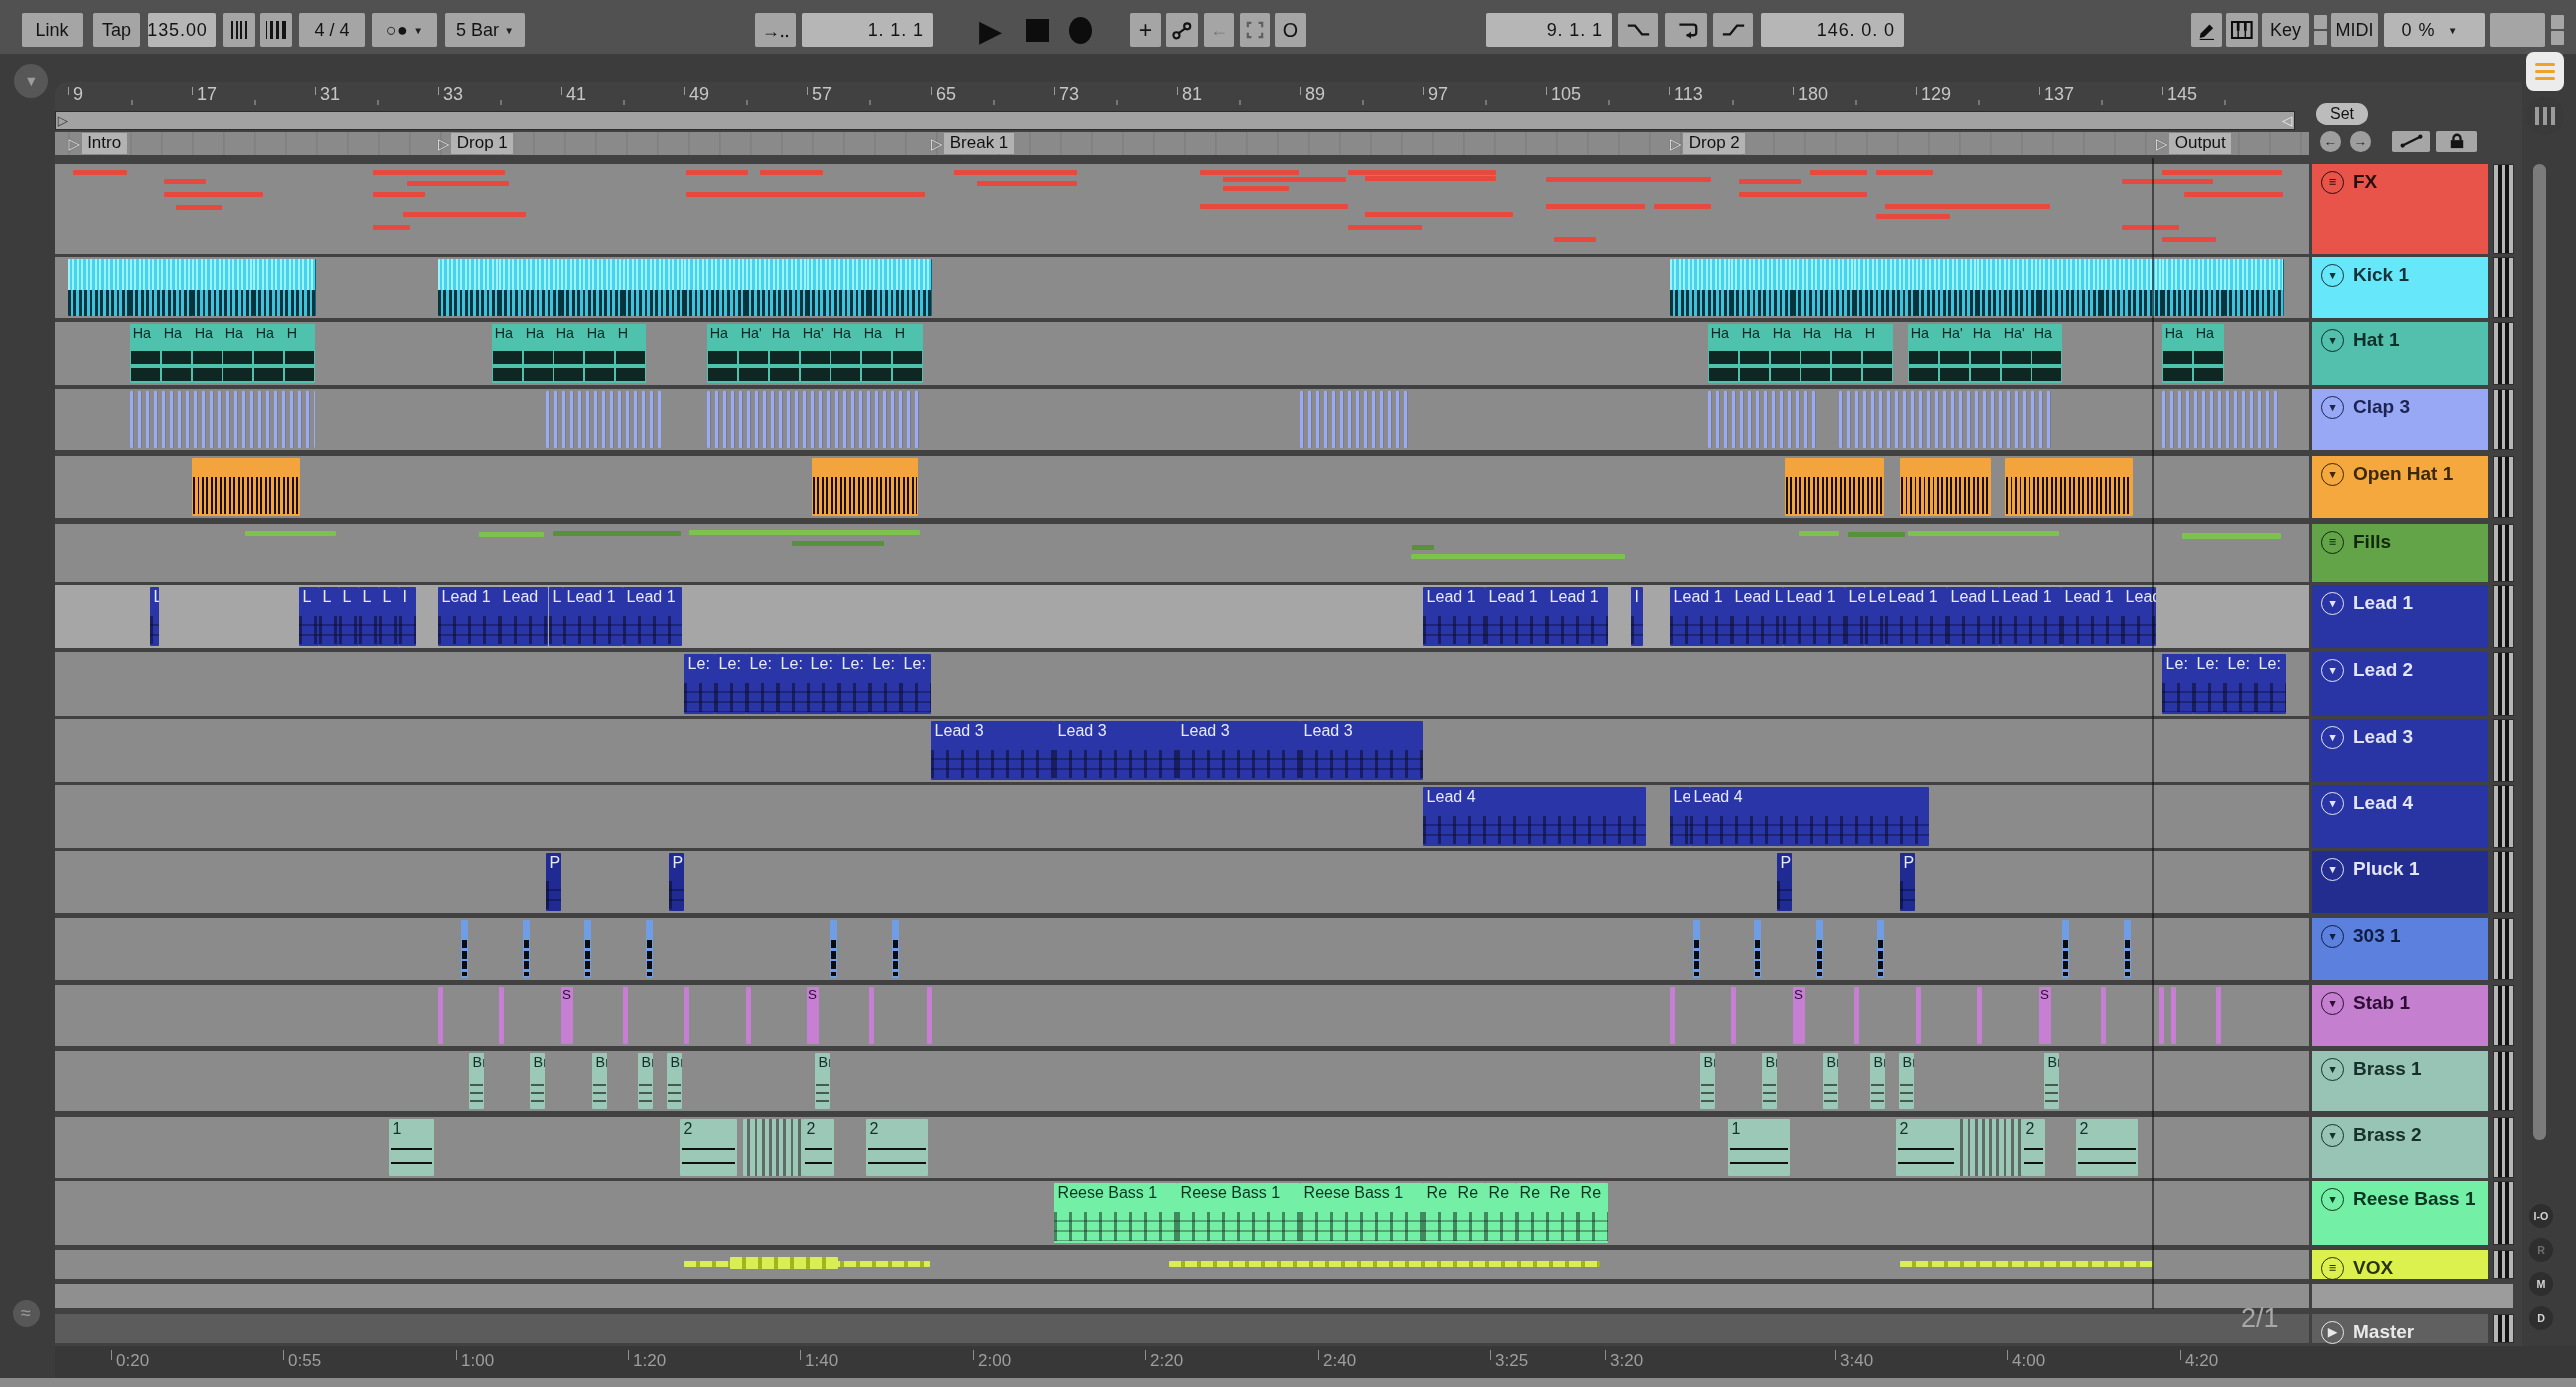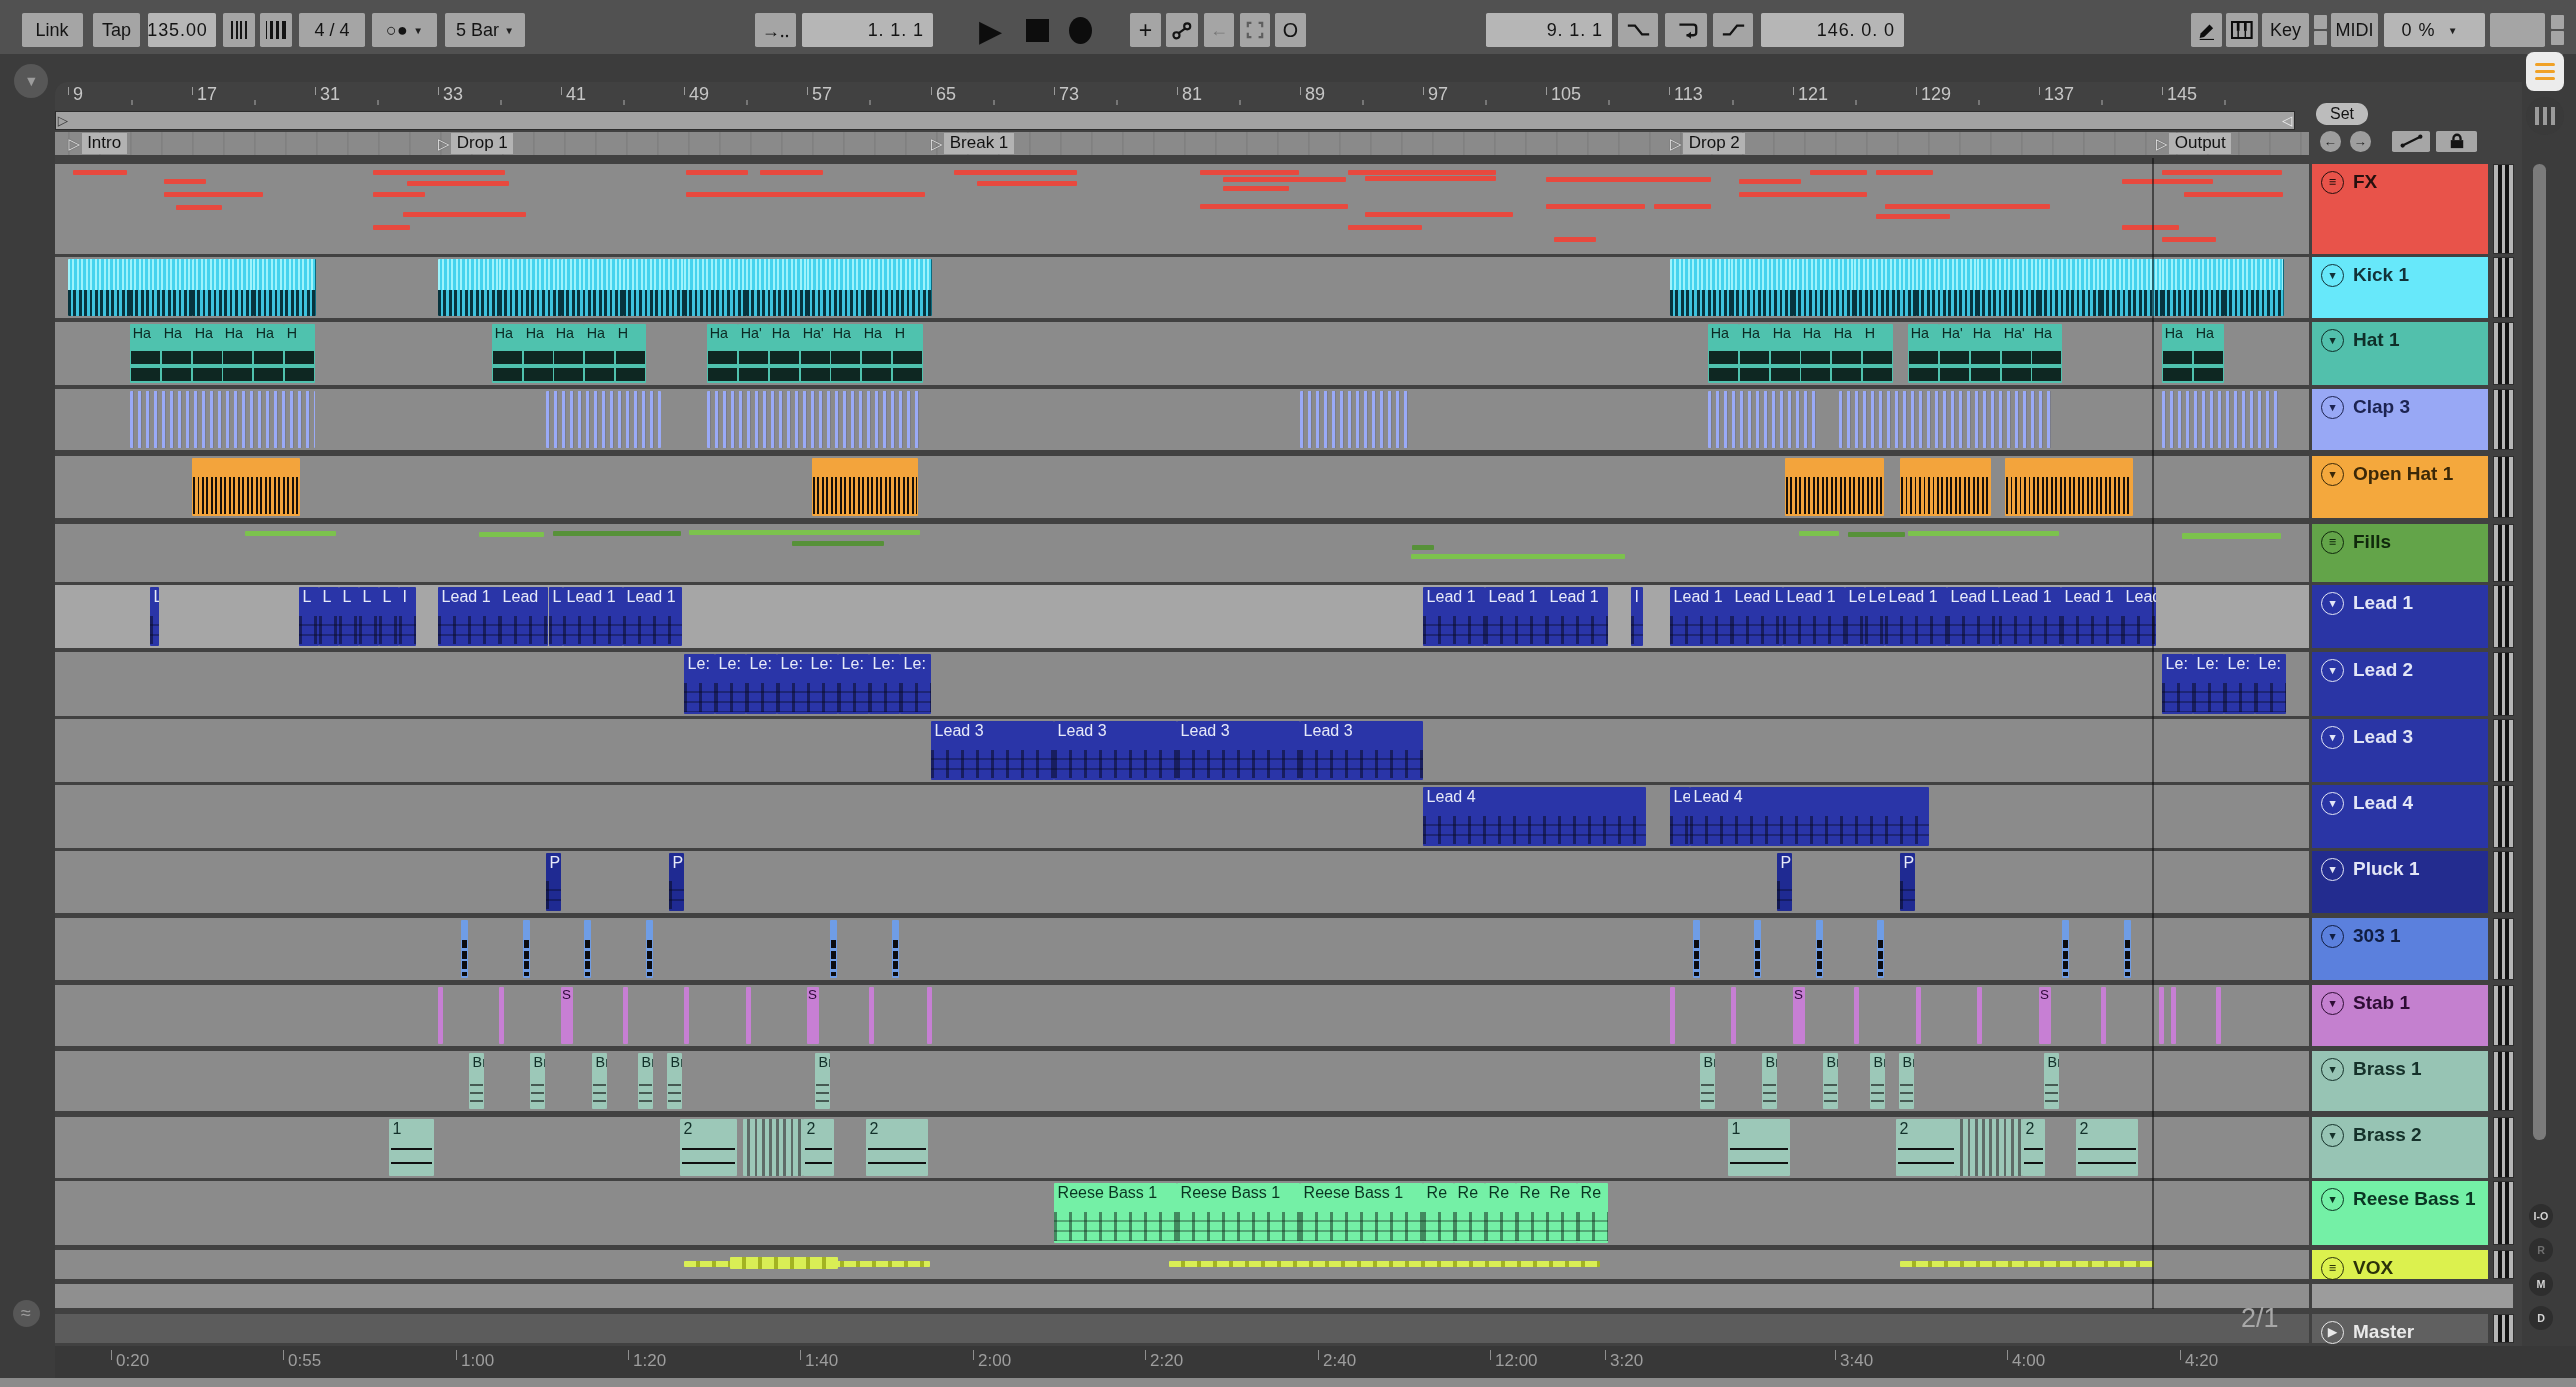--- a/index.html
+++ b/index.html
@@ -285,21 +285,21 @@
       <div class="barnum" style="left: 1182px;">81</div>
       <div class="midtick" style="left: 1239px;"></div>
       <div class="barnum" style="left: 1305px;">89</div>
       <div class="midtick" style="left: 1362px;"></div>
       <div class="barnum" style="left: 1428px;">97</div>
       <div class="midtick" style="left: 1485px;"></div>
       <div class="barnum" style="left: 1551px;">105</div>
       <div class="midtick" style="left: 1608px;"></div>
       <div class="barnum" style="left: 1674px;">113</div>
       <div class="midtick" style="left: 1732px;"></div>
-      <div class="barnum" style="left: 1798px;">121</div>
+      <div class="barnum" style="left: 1798px;">180</div>
       <div class="midtick" style="left: 1855px;"></div>
       <div class="barnum" style="left: 1921px;">129</div>
       <div class="midtick" style="left: 1978px;"></div>
       <div class="barnum" style="left: 2044px;">137</div>
       <div class="midtick" style="left: 2101px;"></div>
       <div class="barnum" style="left: 2167px;">145</div>
       <div class="midtick" style="left: 2224px;"></div>
     </div>
   <div id="scrub">
     <span class="tl">▷</span>
@@ -956,21 +956,21 @@
   <div id="zoomind">2/1</div>
   <div id="timeruler">
       <div class="tlab" style="left: 61px;">0:20</div>
       <div class="tlab" style="left: 233px;">0:55</div>
       <div class="tlab" style="left: 406px;">1:00</div>
       <div class="tlab" style="left: 578px;">1:20</div>
       <div class="tlab" style="left: 750px;">1:40</div>
       <div class="tlab" style="left: 923px;">2:00</div>
       <div class="tlab" style="left: 1095px;">2:20</div>
       <div class="tlab" style="left: 1268px;">2:40</div>
-      <div class="tlab" style="left: 1440px;">12:00</div>
+      <div class="tlab" style="left: 1440px;">3:25</div>
       <div class="tlab" style="left: 1555px;">3:20</div>
       <div class="tlab" style="left: 1785px;">3:40</div>
       <div class="tlab" style="left: 1957px;">4:00</div>
       <div class="tlab" style="left: 2130px;">4:20</div>
     </div>
   <div id="hscroll"></div>
 <div class="iocirc" style="top: 1204px;">I-O</div>
     <div class="iocirc dim" style="top: 1238px;">R</div>
     <div class="iocirc" style="top: 1272px;">M</div>
     <div class="iocirc" style="top: 1306px;">D</div>

